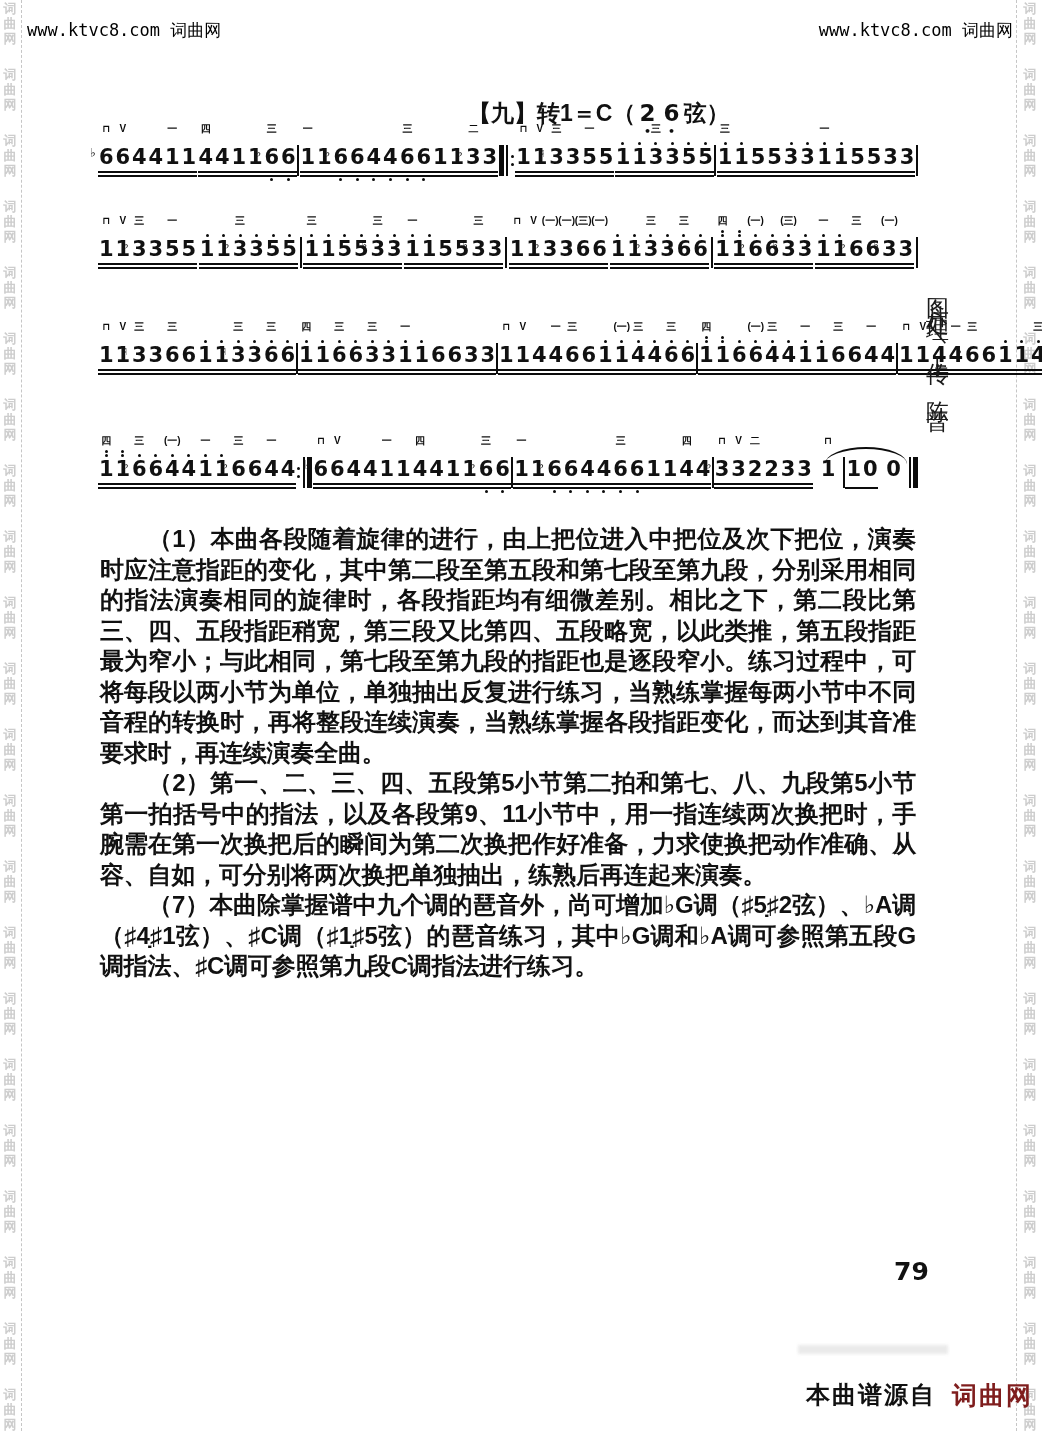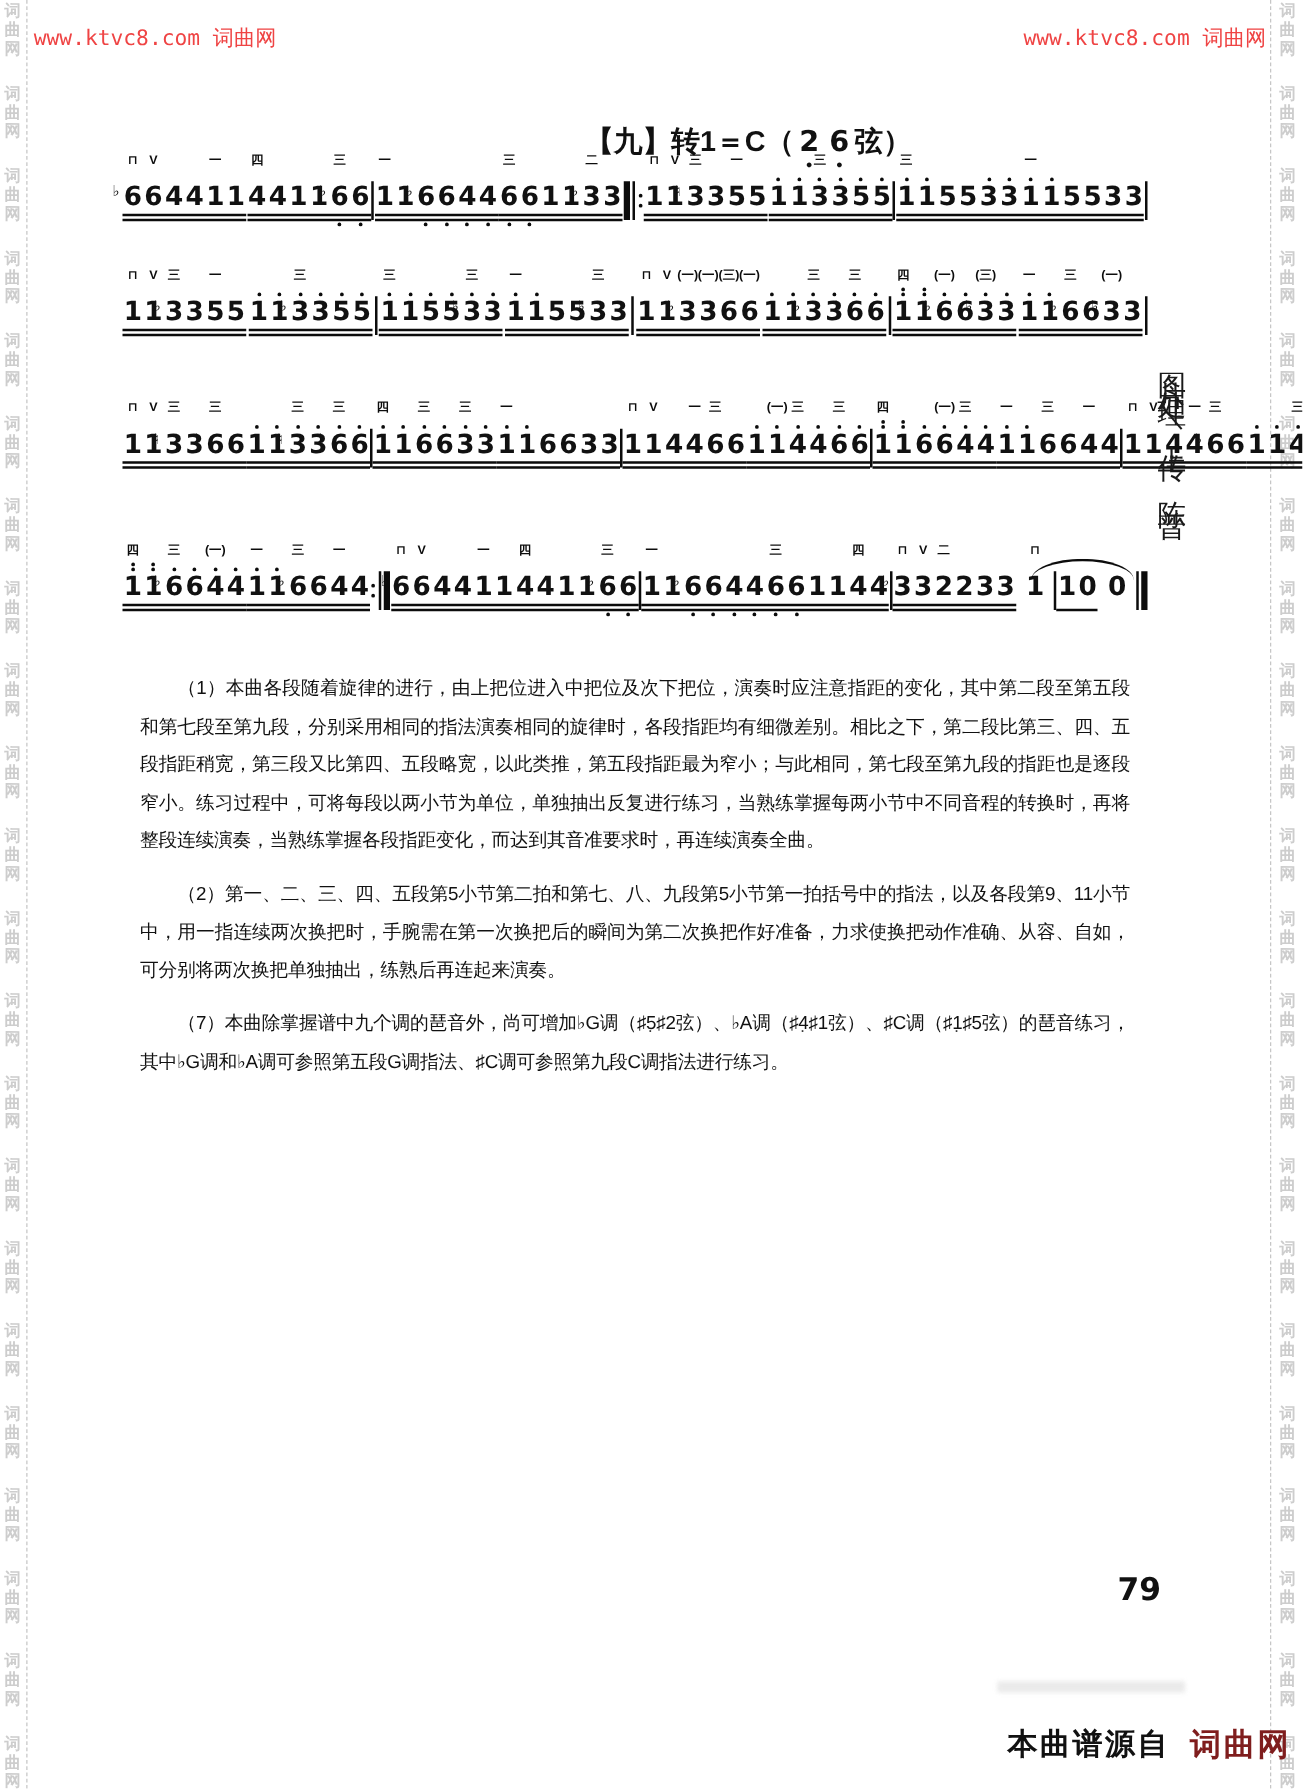--- a/index.html
+++ b/index.html
@@ -5,21 +5,21 @@
   html,body{margin:0;padding:0;background:#fff;}
   .page{position:relative;width:1042px;height:1431px;background:#fff;overflow:hidden;
         font-family:"Liberation Sans","DejaVu Sans",sans-serif;color:#111;}
   
   .edge-line{position:absolute;top:0;bottom:0;width:0;border-left:1px dashed #c6c6c6;}
   .edge-line.left{left:21px;} .edge-line.right{left:1016px;}
   .wm-col{position:absolute;top:2px;width:18px;display:flex;flex-direction:column;align-items:center;
           color:#cdcdcd;font-size:13px;line-height:14px;font-weight:600;}
   .wm-col.left{left:1px;} .wm-col.right{left:1021px;}
   .wm-g{display:flex;flex-direction:column;gap:1px;margin-bottom:22px;}
-  .hdr-wm{position:absolute;top:19px;font-family:"DejaVu Sans Mono",monospace;font-size:17px;color:#ef4444;}
+  .hdr-wm{position:absolute;top:19px;font-family:"DejaVu Sans Mono",monospace;font-size:17px;color:#000000;}
   .hdr-wm.hdr-left{left:27px;} .hdr-wm.hdr-right{right:29px;}
   
   .sec-title{position:absolute;left:468px;top:98px;font-size:23px;font-weight:700;white-space:nowrap;}
   .sec-title .tn{position:relative;display:inline-block;margin:0 4px;font-family:"DejaVu Sans",sans-serif;font-weight:700;}
   .sec-title .tn i{position:absolute;left:50%;transform:translateX(-50%);bottom:-9px;font-style:normal;font-size:11px;line-height:6px;}
   
   .score{position:absolute;left:98px;top:118px;width:820px;height:402px;}
   .score-line{position:absolute;left:0;right:0;display:flex;justify-content:space-between;align-items:flex-start;}
   .g{display:inline-flex;position:relative;}
   .g::before{content:"";position:absolute;left:0;right:0;bottom:12px;height:2px;background:#0c0c0c;}
@@ -39,21 +39,21 @@
   .bar{display:inline-flex;gap:2px;margin-top:23px;height:31px;align-items:stretch;}
   .bl{width:2px;background:#0c0c0c;} .blk{width:5px;background:#0c0c0c;}
   .rd{display:flex;flex-direction:column;justify-content:center;gap:5px;padding:0 1px;}
   .rd b{width:3px;height:3px;border-radius:50%;background:#0c0c0c;}
   
   .credit-vert{position:absolute;left:922px;top:280px;writing-mode:vertical-rl;text-orientation:upright;
       font-family:"Liberation Serif","DejaVu Serif",serif;font-size:23px;letter-spacing:7px;color:#1a1a1a;}
   
   .tips{position:absolute;left:100px;top:524px;width:816px;}
   .tips-h{font-size:20px;font-weight:700;line-height:30px;margin:0 0 4px 8px;}
-  .tips p{margin:12px;font-size:15px;line-height:30.5px;font-weight:400;text-align:justify;
+  .tips p{margin:0;font-size:24px;line-height:30.5px;font-weight:700;text-align:justify;
           text-indent:2em;letter-spacing:-0.2px;}
   
   .pagenum{position:absolute;left:894px;top:1257px;font-family:"DejaVu Sans",sans-serif;font-size:25px;font-weight:700;}
   .smudge{position:absolute;left:798px;top:1345px;width:150px;height:9px;background:#e8e8e8;filter:blur(1.5px);opacity:.9;}
   .footer-src{position:absolute;left:806px;top:1379px;font-size:24px;font-weight:700;letter-spacing:2px;}
   .footer-site{position:absolute;left:952px;top:1379px;font-size:25px;font-weight:800;letter-spacing:2px;}
 </style>
 </head>
 <body>
 

